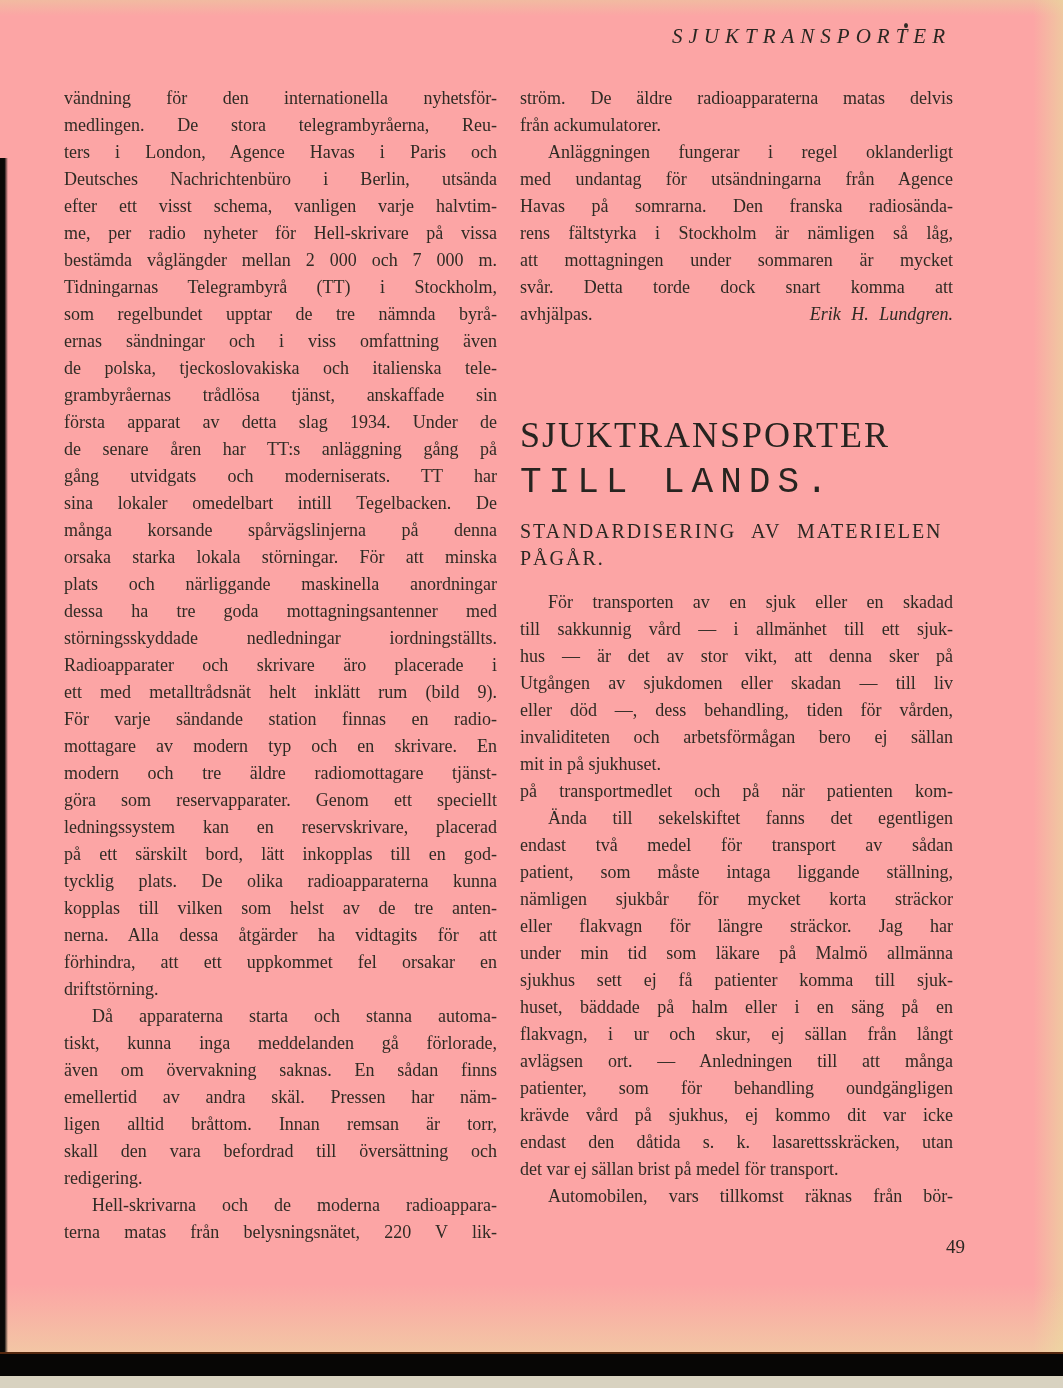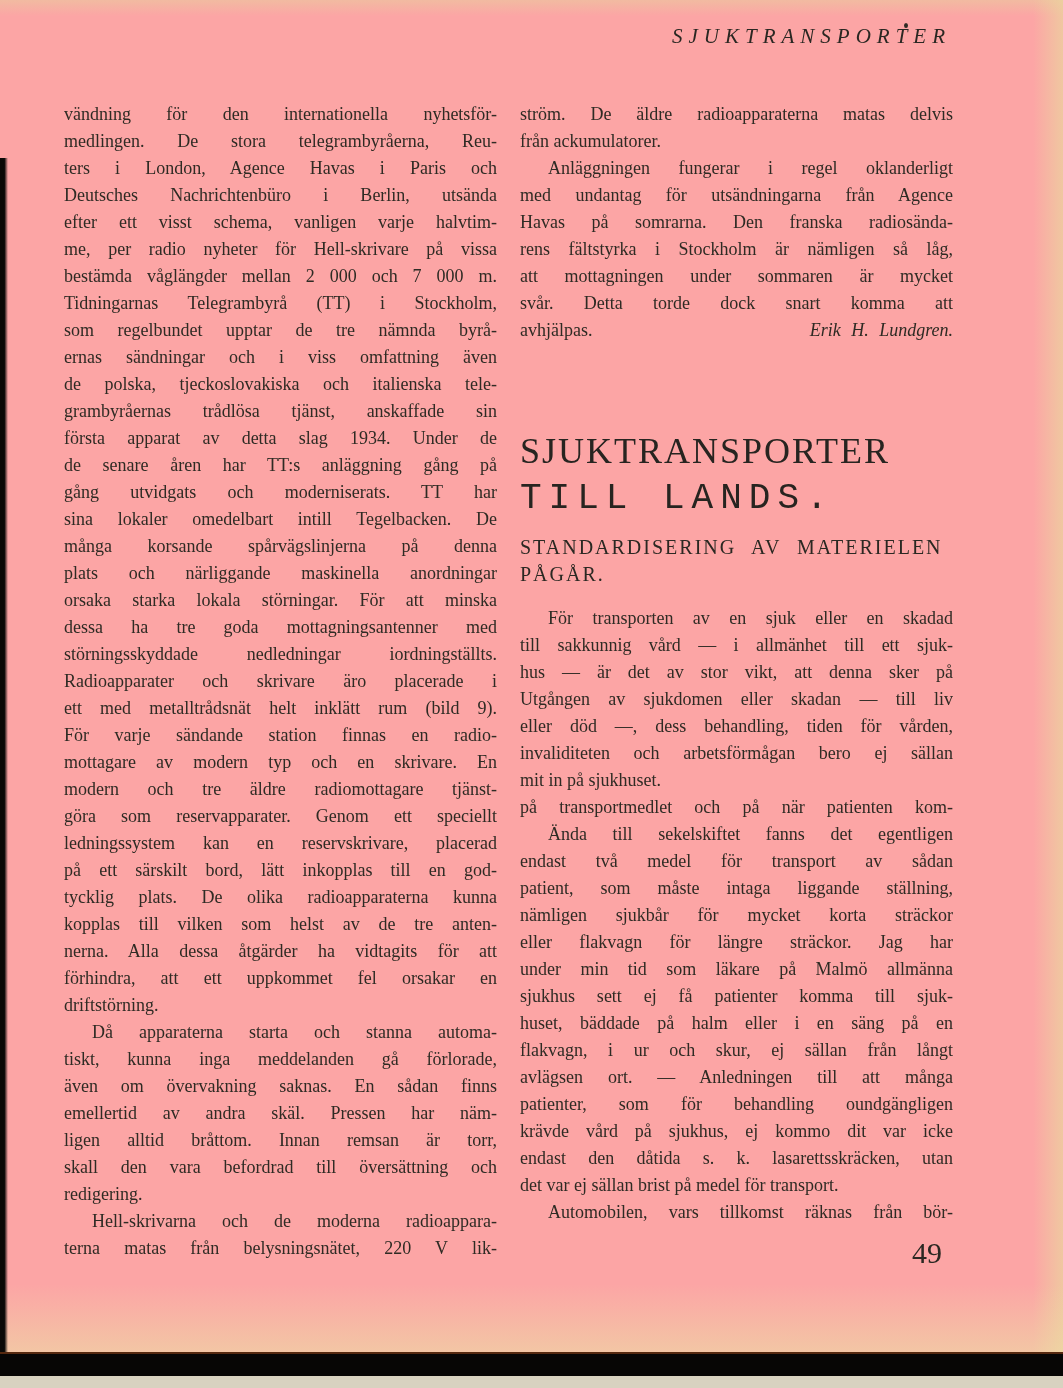--- a/index.html
+++ b/index.html
@@ -24,21 +24,21 @@
     background:#070605;border-top:2px solid #55280f;}
   .header-dot{position:absolute;left:904px;top:23px;width:4px;height:5px;
     background:#2f2b24;border-radius:50%;}
 
   .running-header{
     position:absolute;top:24px;right:112px;
     font-style:italic;font-size:21px;font-weight:500;
     letter-spacing:6px;color:#2a2722;white-space:nowrap;
   }
 
-  .col{position:absolute;width:433px;font-size:18px;line-height:27px;margin-top:16px;}
+  .col{position:absolute;width:433px;font-size:18px;line-height:27px;}
   .left-col{left:64px;top:85px;}
   .right-col{left:520px;top:85px;}
 
   .para{margin:0;}
   .line{
     text-align:justify;
     text-align-last:justify;
     -moz-text-align-last:justify;
     white-space:normal;
     overflow:hidden;
@@ -57,21 +57,21 @@
   .t2{letter-spacing:7px;font-family:Liberation Mono, monospace;}
 
   .article-subtitle{margin:12px 0 0;padding:0;font-weight:400;font-size:20px;
     line-height:27px;color:#2b2822;font-family:Liberation Serif, serif;}
   .article-subtitle span{display:block;}
   .s1{letter-spacing:2px;word-spacing:9px;}
   .s2{letter-spacing:2px;}
 
   .sec2{margin-top:17px;}
 
-  .page-number{position:absolute;top:1236px;left:912px;font-size:30px;color:#2b2822;}
+  .page-number{position:absolute;top:1236px;left:946px;font-size:19px;color:#2b2822;}
 </style>
 </head>
 <body>
 
 <div class="page">
 
   <div class="tint-top"></div>
   <div class="tint-right"></div>
   <div class="tint-bottom"></div>
 
@@ -90,22 +90,22 @@
         <div class="line">Tidningarnas Telegrambyrå (TT) i Stockholm,</div>
         <div class="line">som regelbundet upptar de tre nämnda byrå-</div>
         <div class="line">ernas sändningar och i viss omfattning även</div>
         <div class="line">de polska, tjeckoslovakiska och italienska tele-</div>
         <div class="line">grambyråernas trådlösa tjänst, anskaffade sin</div>
         <div class="line">första apparat av detta slag 1934. Under de</div>
         <div class="line">de senare åren har TT:s anläggning gång på</div>
         <div class="line">gång utvidgats och moderniserats. TT har</div>
         <div class="line">sina lokaler omedelbart intill Tegelbacken. De</div>
         <div class="line">många korsande spårvägslinjerna på denna</div>
+        <div class="line">orsaka starka lokala störningar. För att minska</div>
         <div class="line">plats och närliggande maskinella anordningar</div>
-        <div class="line">orsaka starka lokala störningar. För att minska</div>
         <div class="line">dessa ha tre goda mottagningsantenner med</div>
         <div class="line">störningsskyddade nedledningar iordningställts.</div>
         <div class="line">Radioapparater och skrivare äro placerade i</div>
         <div class="line">ett med metalltrådsnät helt inklätt rum (bild 9).</div>
         <div class="line">För varje sändande station finnas en radio-</div>
         <div class="line">mottagare av modern typ och en skrivare. En</div>
         <div class="line">modern och tre äldre radiomottagare tjänst-</div>
         <div class="line">göra som reservapparater. Genom ett speciellt</div>
         <div class="line">ledningssystem kan en reservskrivare, placerad</div>
         <div class="line">på ett särskilt bord, lätt inkopplas till en god-</div>

